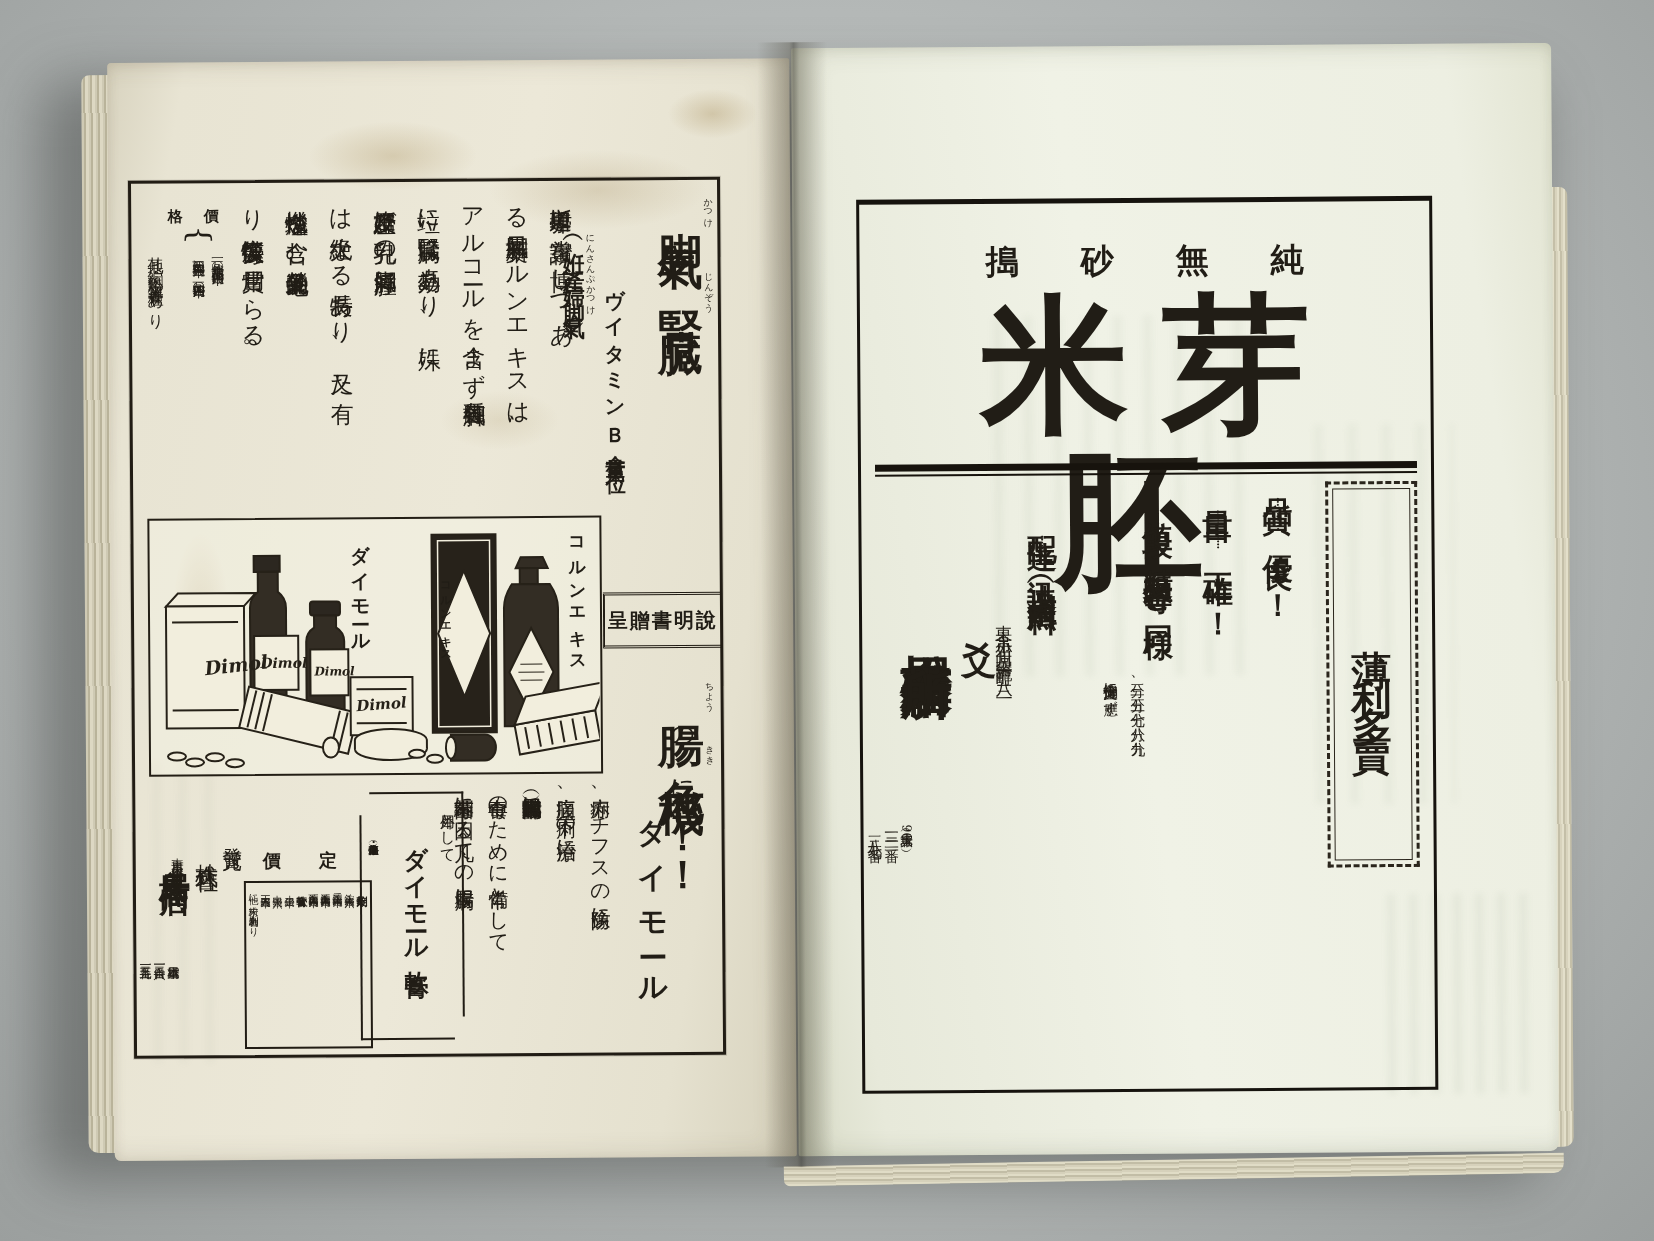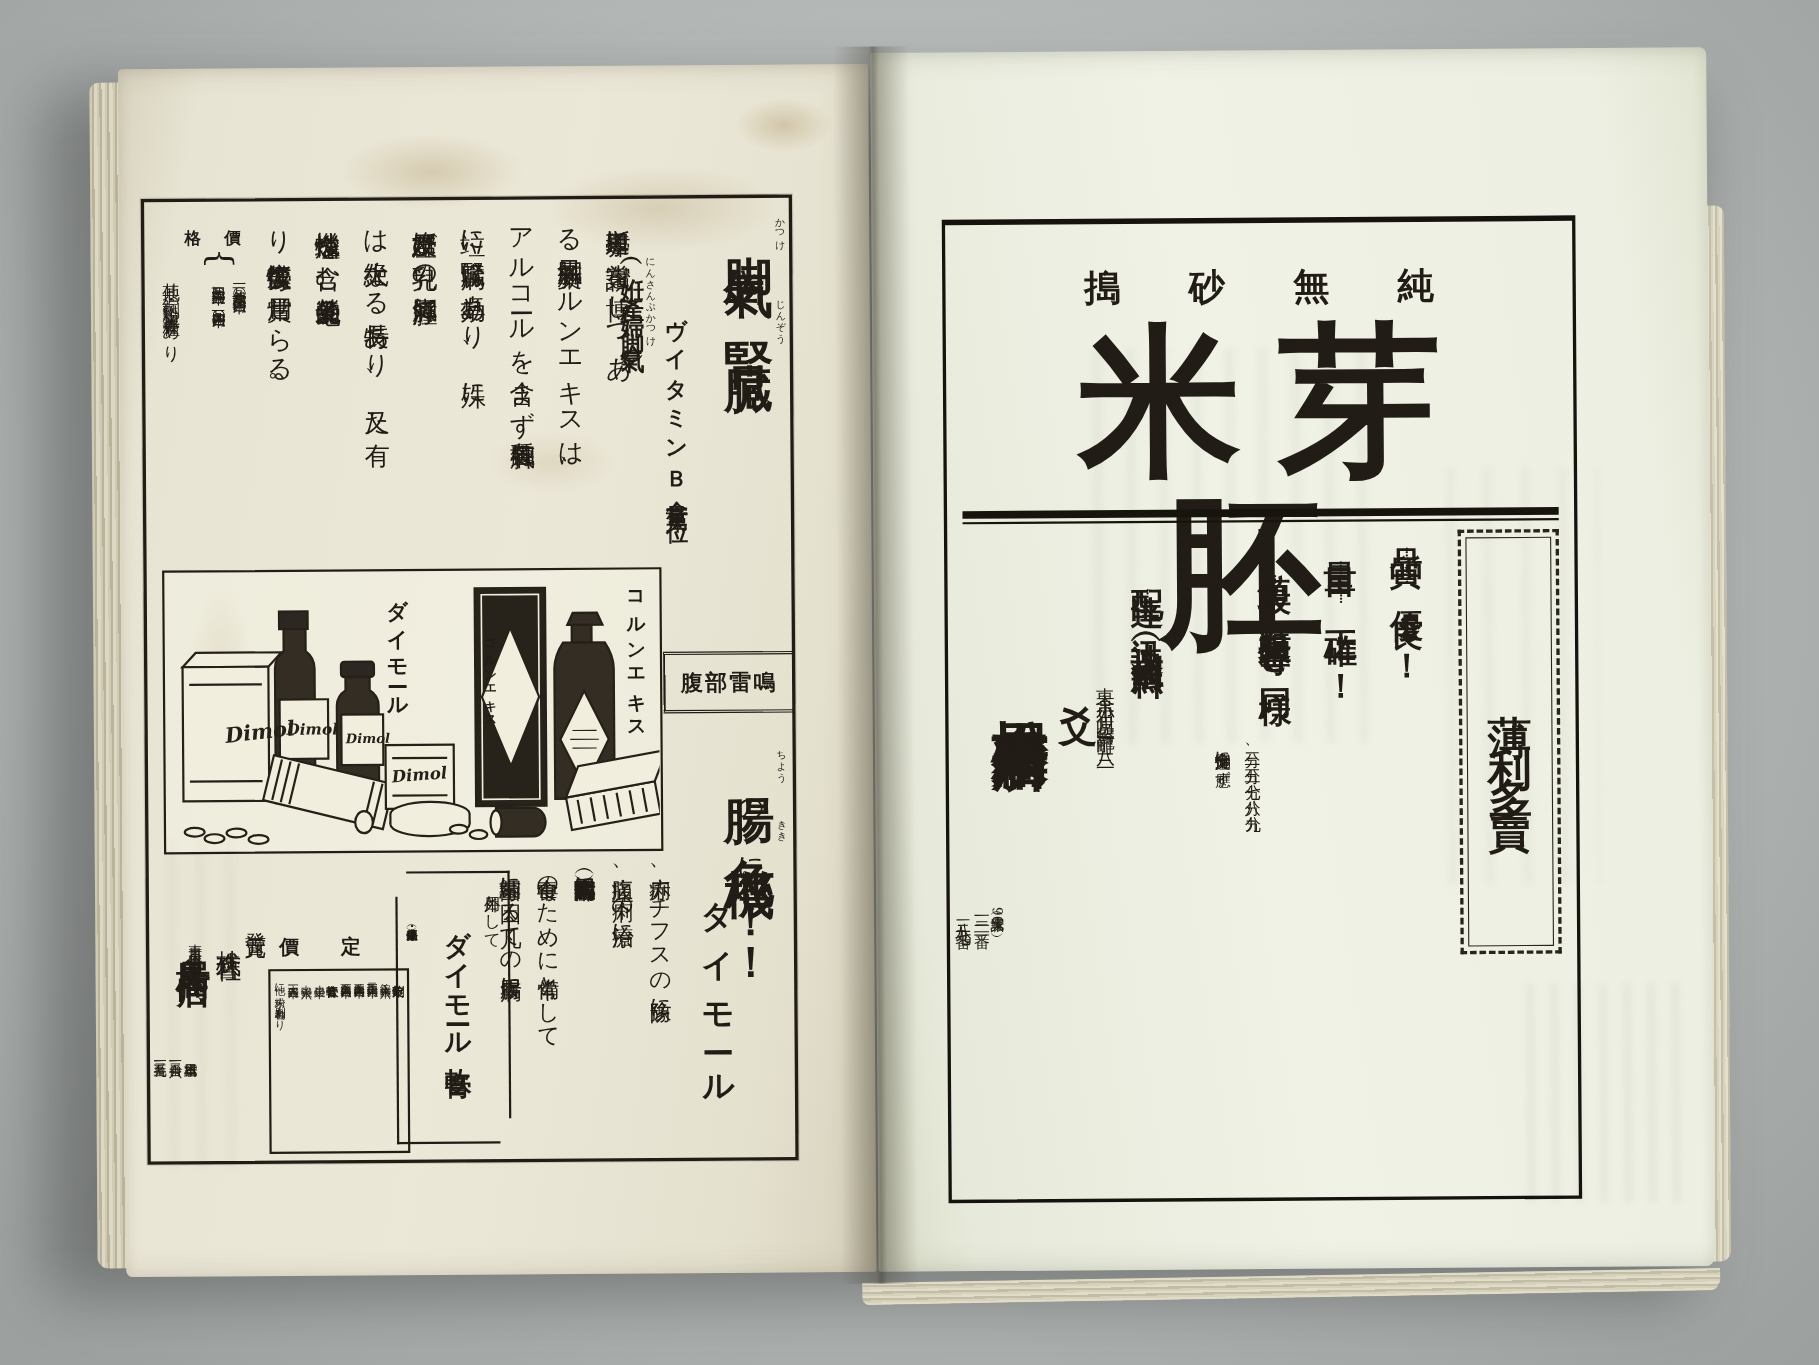--- a/index.html
+++ b/index.html
@@ -72,21 +72,21 @@
   .brand{right:52px;top:614px;font-size:29px;font-weight:bold;letter-spacing:16px;}
   .uses{left:306px;top:602px;width:176px;height:276px;font-size:20px;}
   .uses div{line-height:34px;}
   .obox{position:absolute;left:224px;top:610px;width:104px;height:248px;}
   .obox:before{content:"";position:absolute;top:0;right:0;width:88%;height:90%;border-top:2px solid #211c14;border-right:2px solid #211c14;}
   .obox:after{content:"";position:absolute;bottom:0;left:0;width:88%;height:90%;border-bottom:2px solid #211c14;border-left:2px solid #211c14;}
   .ob-pre{right:8px;top:12px;font-size:15px;}
   .ob-name{right:34px;top:36px;font-size:24px;font-weight:bold;letter-spacing:3px;}
   .ob-note{left:8px;top:44px;font-size:10.5px;}
   .tk{position:absolute;left:108px;top:666px;width:130px;height:206px;}
-  .tk-h{position:absolute;left:10px;top:0;width:108px;font-size:18px;font-weight:bold;letter-spacing:16px;}
+  .tk-h{position:absolute;left:10px;top:0;width:108px;text-align:center;font-size:18px;font-weight:bold;letter-spacing:16px;}
   .tk-box{position:absolute;left:0;top:32px;width:128px;height:168px;border:2px solid #211c14;box-sizing:border-box;padding:4px 3px;}
   .tk-in{position:relative;writing-mode:vertical-rl;text-orientation:mixed;width:100%;height:100%;font-size:10px;}
   .tk-in div{line-height:12px;}
   .tk-in .hd{font-weight:bold;font-size:11px;}
   .seller{position:absolute;left:2px;top:648px;width:106px;height:222px;}
   .sl-main{right:0;top:0;text-align:start;}
   .sl-l1{font-size:20px;letter-spacing:3px;}
   .sl-l2{font-size:23px;letter-spacing:2px;margin-top:14px;}
   .sl-l3{font-size:31px;font-weight:bold;letter-spacing:4px;margin-top:14px;}
   .sl-main span{display:block;}
@@ -224,21 +224,21 @@
             <text x="55" y="155" font-size="19" font-style="italic" font-weight="bold" fill="#262118" transform="rotate(-6 55 155)">Dimol</text>
             <text x="110" y="148" font-size="14" font-style="italic" font-weight="bold" fill="#262118">Dimol</text>
             <text x="164" y="156" font-size="12" font-style="italic" font-weight="bold" fill="#262118">Dimol</text>
             <text x="206" y="192" font-size="15" font-style="italic" font-weight="bold" fill="#262118" transform="rotate(-4 206 192)">Dimol</text>
           </svg>
           <div class="v il-daimol">ダイモール</div>
           <div class="v il-korun">コルンエキス</div>
           <div class="v il-kbox">コルンエキス</div>
         </div>
 
-        <div class="band">腹部雷鳴</div>
+        <div class="band">呈贈書明說</div>
 
         <div class="v h2"><span class="big"><ruby>腸<rt>ちよう</rt></ruby></span><span class="small">の</span><span class="big"><ruby>危機<rt>きき</rt></ruby></span><span class="small">に</span><span class="ex">！！</span></div>
         <div class="v brand">ダイモール</div>
 
         <div class="v uses">
           <div>赤痢、チフスの豫防に</div>
           <div>腹痛、下痢の治療に</div>
           <div>腸內異常醱酵（腹部雷鳴）に</div>
           <div>食中毒のために常備として</div>
           <div>細菌毒に因る凡ての胃腸病に</div>

